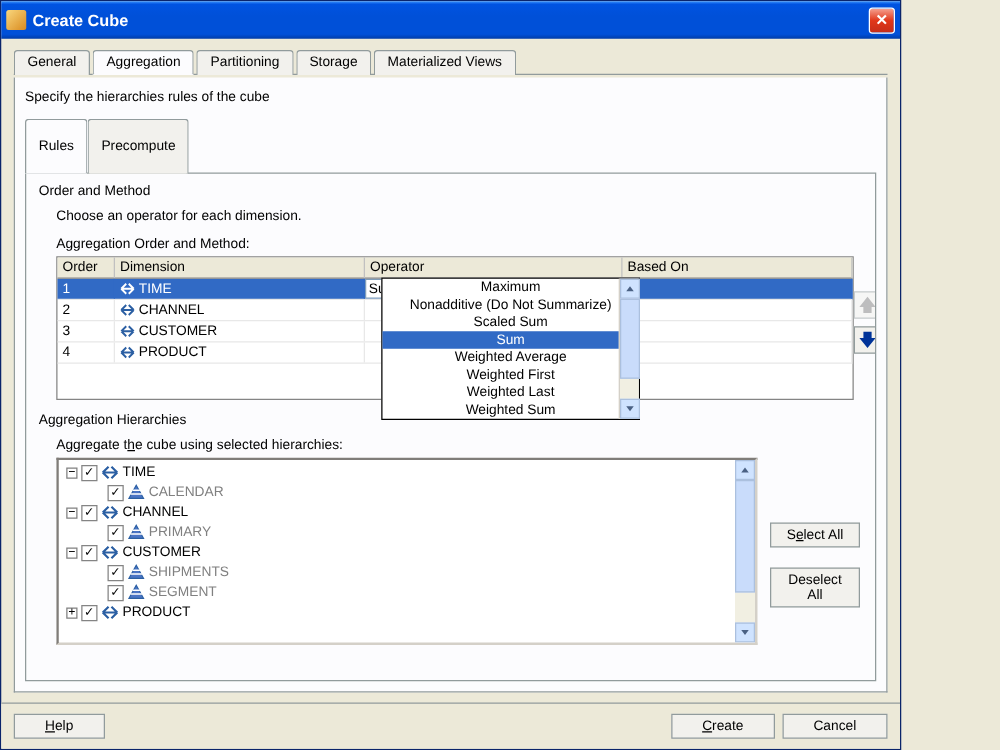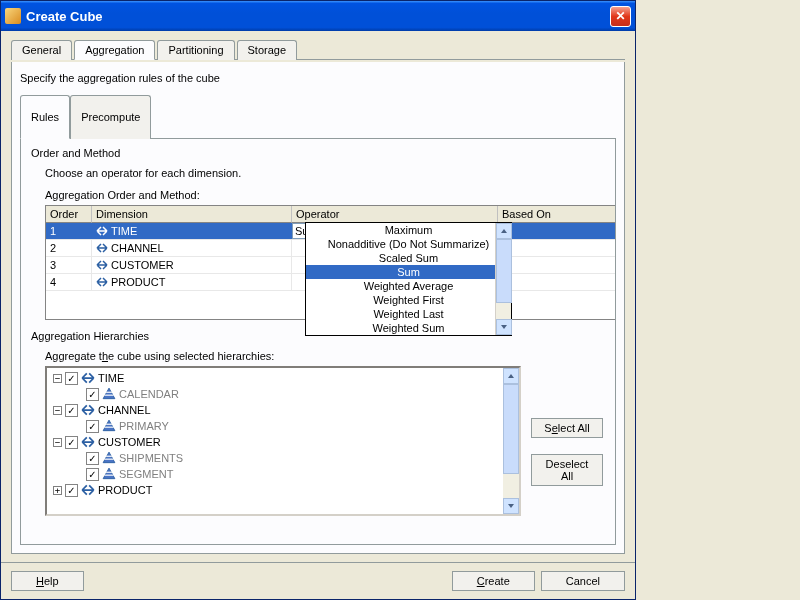--- a/index.html
+++ b/index.html
@@ -1,17 +1,17 @@
 <!DOCTYPE html>
 <html><head>
 <meta charset="utf-8">
 <style>
 * { box-sizing: border-box; font-family: Tahoma, sans-serif; font-size: 11px; }
 body { margin: 0; background: #ece9d8; }
-.window { width: 636px; height: 600px; border: 1px solid #0a246a; background: #ece9d8; display: flex; flex-direction: column; }
+.window { width: 721px; height: 600px; border: 1px solid #0a246a; background: #ece9d8; display: flex; flex-direction: column; }
 .titlebar { height: 30px; background: linear-gradient(to bottom, #3a93ff 0%, #0053e1 8%, #0050d8 40%, #0050d8 88%, #003ca8 100%); display: flex; align-items: center; padding: 0 4px; }
 .titlebar-icon { width: 16px; height: 16px; margin-right: 5px; background: linear-gradient(135deg,#f9d77e,#d98b1f); border-radius: 2px; }
 .titlebar-text { color: #fff; font-size: 13px; font-weight: bold; flex: 1; }
 .close-btn { width: 21px; height: 21px; background: linear-gradient(to bottom,#f5a08f,#e1371a 50%,#c62d1a); border: 1px solid #fff; border-radius: 3px; color: #fff; display:flex;align-items:center;justify-content:center; font-family: Arial; font-weight:bold; font-size:12px; cursor:pointer;}
 .content { flex: 1; padding: 8px 10px; display: flex; flex-direction: column; }
 .main-tabs { display: flex; border-bottom: 1px solid #919b9c; margin-bottom: 2px; }
 .tab { padding: 3px 10px; border: 1px solid #919b9c; border-bottom: none; background: #f2f1ed; margin-right: 2px; border-radius: 3px 3px 0 0; cursor:pointer; position:relative; top:1px;}
 .tab.active { background: #fcfcfe; border-bottom: 1px solid #fcfcfe; z-index:2; }
 .tab-panel { border: 1px solid #919b9c; border-top:none; background: #fcfcfe; flex:1; padding: 8px; display:flex; flex-direction:column; overflow:hidden;}
 .instruction { margin: 2px 0 10px 0; color:#000; }
@@ -82,24 +82,25 @@
     <div class="titlebar-text">Create Cube</div>
     <div class="close-btn">✕</div>
   </div>
 
   <div class="content">
     <div class="main-tabs">
       <div class="tab">General</div>
       <div class="tab active">Aggregation</div>
       <div class="tab">Partitioning</div>
       <div class="tab">Storage</div>
+      <div class="tab">Materialized Views</div>
     </div>
 
     <div class="tab-panel">
-      <div class="instruction">Specify the aggregation rules of the cube</div>
+      <div class="instruction">Specify the hierarchies rules of the cube</div>
 
       <div class="sub-tabs">
         <div class="sub-tab active">Rules</div>
         <div class="sub-tab">Precompute</div>
       </div>
 
       <div class="rules-panel">
         <div class="section-label">Order and Method</div>
         <div class="sub-inst">Choose an operator for each dimension.</div>
         <div class="field-label">Aggregation Order and Method:</div>

